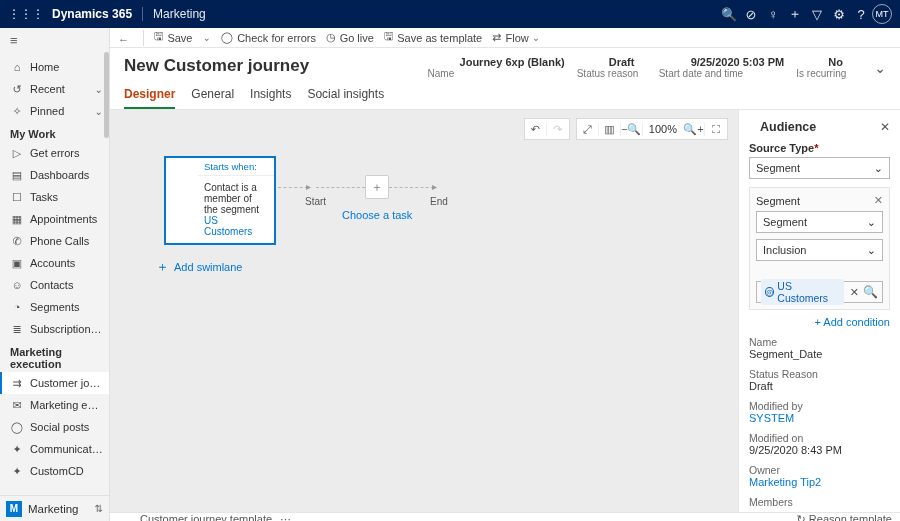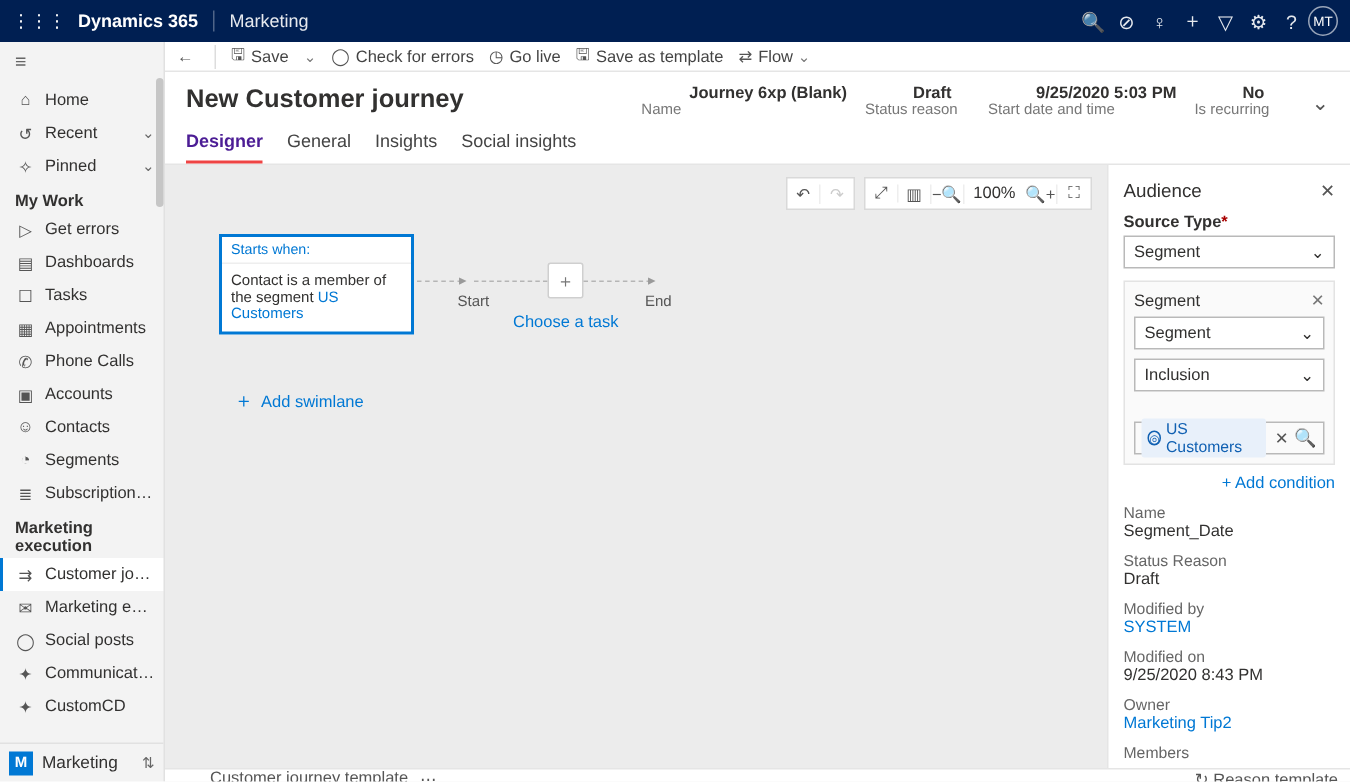--- a/index.html
+++ b/index.html
@@ -32,42 +32,42 @@
 .cmdbar .btn .ico { margin-right: 4px; font-size: 11px; color:#555;}
 .cmdbar .sep { font-size: 10px; color:#777; margin-right: 10px;}
 .header { padding: 8px 14px 0; display: flex; align-items: flex-start; }
 .header h1 { font-size: 17px; font-weight: 600; flex: 1; }
 .hfield { margin-left: 12px; min-width: 70px; }
 .hfield .val { font-size: 11px; font-weight: 600; margin-left: 32px; }
 .hfield .lab { font-size: 10px; color: #777; }
 .hchev { align-self: center; font-size: 14px; color:#555; margin-left:8px;}
 .tabs { padding: 8px 14px 0; border-bottom: 1px solid #e5e5e5; display: flex; gap: 16px; }
 .tab { font-size: 12px; padding-bottom: 6px; cursor: pointer; color:#444; }
-.tab.active { color: #4c1d95; border-bottom: 2px solid #ef4444; font-weight: 600; }
+.tab.active { color: #c2410c; border-bottom: 2px solid #15803d; font-weight: 600; }
 .canvas-wrap { flex:1; display:flex; }
 .cv { flex:1; background:#ececec; position:relative; }
 .tools { position:absolute; right:10px; top:8px; display:flex; gap:6px;}
 .tgrp { background:#fff; border:1px solid #d9d9d9; display:flex; align-items:center; height:22px; }
 .tgrp .ti { width:22px; text-align:center; font-size:11px; color:#555; cursor:pointer; border-right:1px solid #eee;}
 .tgrp .ti:last-child{border-right:none;}
 .tgrp .ztxt{ padding:0 6px; font-size:11px; }
-.card { position:absolute; left:36px; top:46px; width:130px; border:2px solid #0078d4; background:#fff; font-size:10px; }
+.card { position:absolute; left:54px; top:46px; width:112px; border:2px solid #0078d4; background:#fff; font-size:10px;padding-left:32px; }
 .card .ch { padding:3px 6px; color:#0078d4; font-size: 9.5px; border-bottom:1px solid #eee;}
 .card .cb { padding:6px; }
 .card .cb .link{ color:#0078d4;}
 .nodelabel { position:absolute; font-size:10px; color:#555; }
 .arrow { position:absolute; border-top:1.2px dashed #b5b5b5; }
 .arrhead { position:absolute; font-size:10px; color:#999;}
 .tile { position:absolute; width:24px; height:24px; top:65px; left:255px; background:#fff; border:1px solid #cfcfcf; border-radius:2px; display:flex; align-items:center; justify-content:center; font-size:12px; color:#777;}
 .choose { position:absolute; top:99px; left:232px; color:#0078d4; font-size:11px; cursor:pointer;}
 .addsw { position:absolute; top:148px; left:46px; color:#0078d4; font-size:11px; cursor:pointer;}
 .addsw .plus{ margin-right:5px; font-size:13px;}
 .panel { width:162px; border-left:1px solid #e5e5e5; background:#fff; padding:10px 10px 4px; overflow:hidden; position:relative; font-size:11px;}
 .panel .ph { display:flex; align-items:center; margin-bottom:8px;}
-.panel .ph .title{ font-weight:400; font-size:12.5px; flex:1;}
+.panel .ph .title{ font-weight:700; font-size:12.5px; flex:1;margin-left:11px;}
 .panel .ph .x{ font-size:12px; color:#555; cursor:pointer;}
 .panel .fl { font-size:11px; margin-bottom:3px; font-weight:600;}
 .req{ color:#a80000;}
 .sel, .inp { width:100%; height:22px; border:1px solid #b9b9b9; background:#fff; display:flex; align-items:center; padding:0 6px; font-size:11px; justify-content:space-between; cursor: pointer;}
 .subgrp{ border:1px solid #e3e3e3; background:#fafafa; padding:6px; margin-top:8px;}
 .sgrow{ display:flex; align-items:center; margin-bottom:4px;}
 .sgrow .t{flex:1;}
 .sgrow .x{ color:#777; font-size:11px; cursor:pointer;}
 .chip{ display:flex; align-items:center; gap:4px; border:1px solid #b9b9b9; height:22px; padding:0 4px;}
 .chip .pill{ background:#e8f0fa; color:#1060b2; border-radius:2px; padding:1px 4px; font-size:10.5px; display:inline-flex; align-items:center; gap:3px;}

